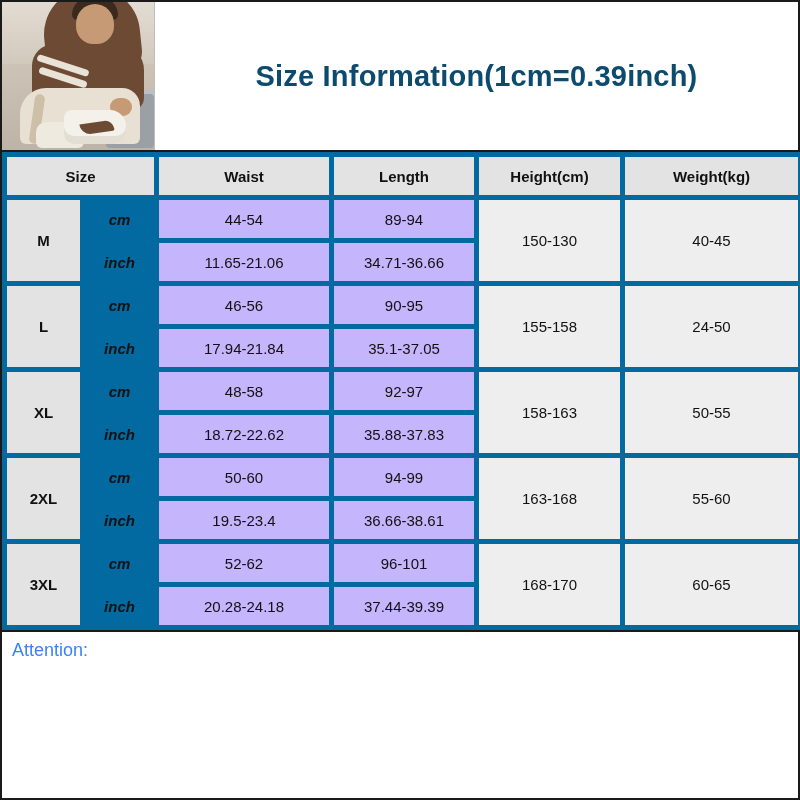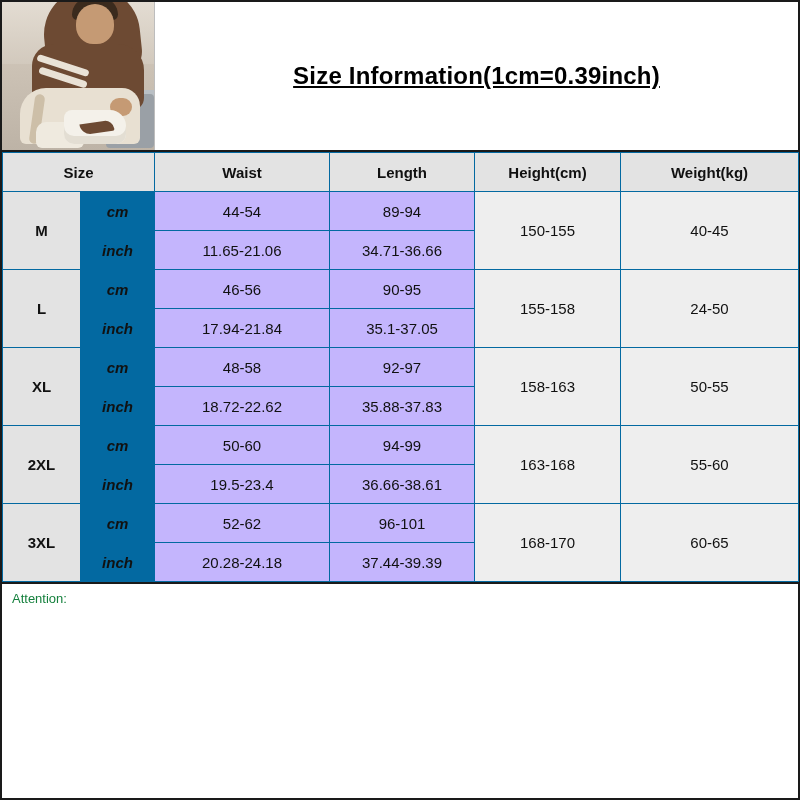--- a/index.html
+++ b/index.html
@@ -143,37 +143,36 @@
 
   .title-cell {
     flex: 1;
     display: flex;
     align-items: center;
     justify-content: center;
     padding: 0 12px;
     background: #ffffff;
   }
   .title-cell .title {
-    font-size: 24px;
+    font-size: 29px;
     font-weight: bold;
     letter-spacing: .2px;
-    color: #000000;
+    color: #0c4a6e;
     text-align: center;
-    text-decoration: underline;
   }
 
   
   table.size-table {
     width: 100%;
     border-collapse: collapse;
     table-layout: fixed;
     flex: none;
   }
   table.size-table td, table.size-table th {
-    border: 1px solid #0369a1;
+    border: 5px solid #0369a1;
     text-align: center;
     vertical-align: middle;
     font-size: 15px;
     color: #111;
     padding: 0;
     height: 38px;
   }
   
   col.c-size   { width: 78px; }
   col.c-unit   { width: 74px; }
@@ -212,23 +211,23 @@
   
   .attention {
     flex: 1;
     border-top: 2px solid #1a1a1a;
     padding: 6px 10px 10px 10px;
     background: #fff;
     box-sizing: border-box;
   }
   .attention p {
     margin: 0;
-    font-size: 13px;
+    font-size: 18px;
     line-height: 1.34;
-    color: #15803d;
+    color: #3b82f6;
   }
   .attention .a-head { margin-bottom: 1px; }
 </style>
 </head>
 <body>
 
 <div class="sheet">
 
   <div class="header-band">
     <div class="photo">
@@ -272,21 +271,21 @@
         <th>Weight(kg)</th>
       </tr>
     </thead>
     <tbody>
 
       <tr>
         <td class="grp-cell" rowspan="2">M</td>
         <td class="unit-cell">cm</td>
         <td class="val-cell">44-54</td>
         <td class="val-cell">89-94</td>
-        <td class="span-cell" rowspan="2">150-155</td>
+        <td class="span-cell" rowspan="2">150-130</td>
         <td class="span-cell" rowspan="2">40-45</td>
       </tr>
       <tr>
         <td class="unit-cell">inch</td>
         <td class="val-cell">11.65-21.06</td>
         <td class="val-cell">34.71-36.66</td>
       </tr>
 
       <tr>
         <td class="grp-cell" rowspan="2">L</td>

